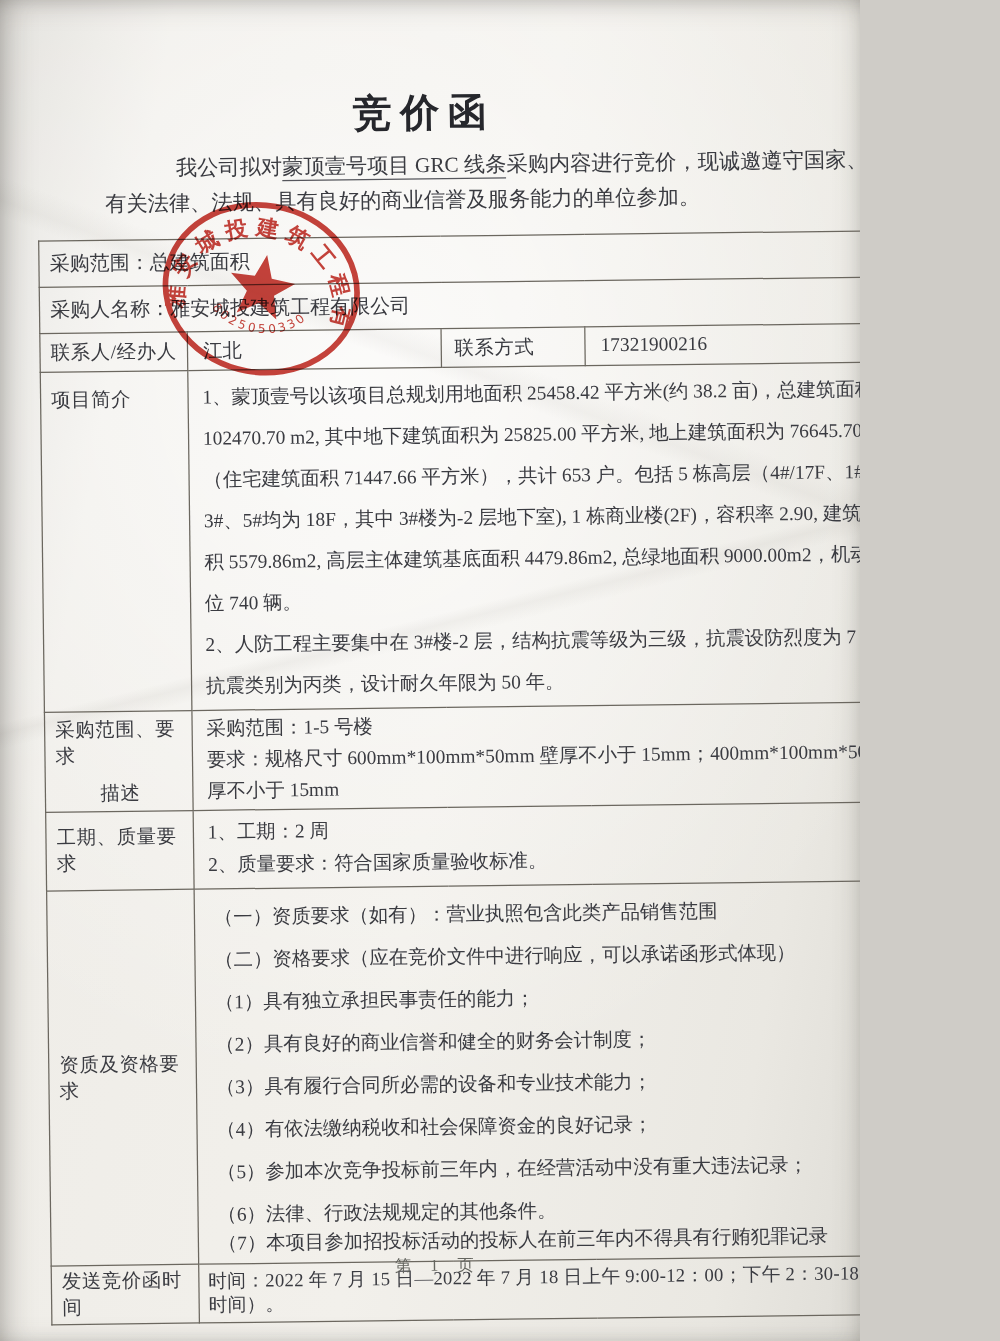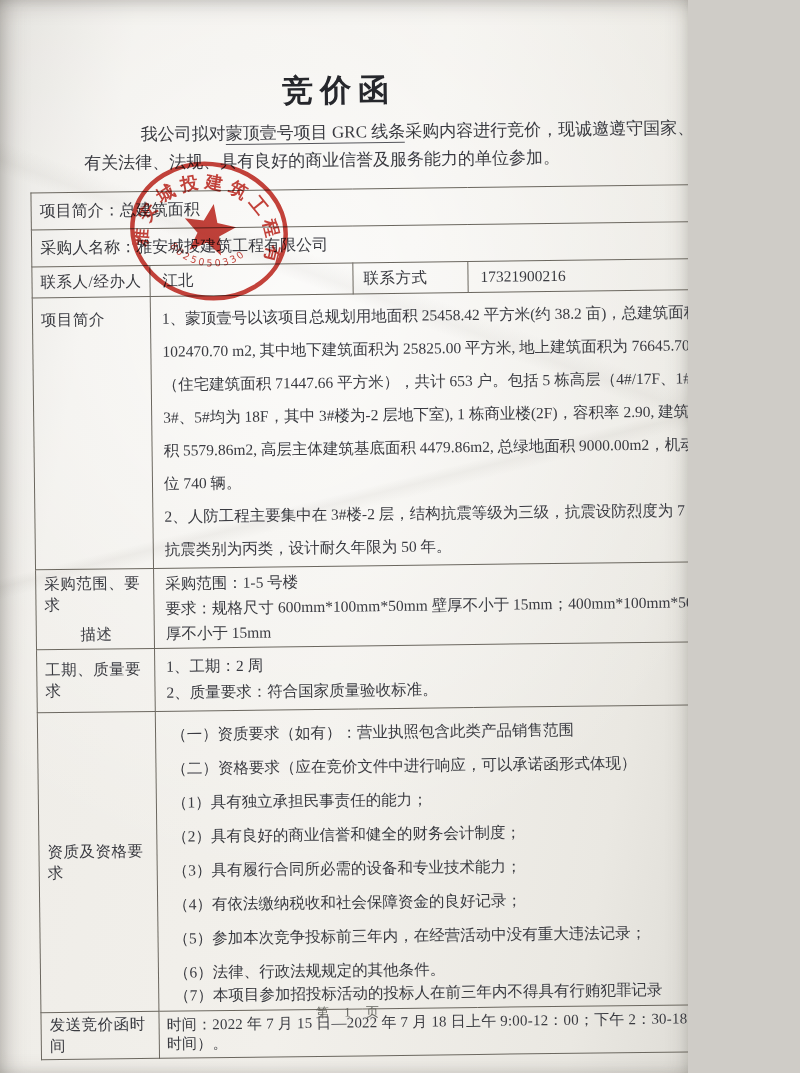--- a/index.html
+++ b/index.html
@@ -67,21 +67,21 @@
 
     <table class="doc">
       <colgroup>
           <col style="width:118px">
           <col style="width:203px">
           <col style="width:115px">
           <col style="width:298px">
         </colgroup>
       <tbody>
           <tr class="r1">
-        <td colspan="4"><span>项目简介：</span><span>总建筑面积</span></td>
+        <td colspan="4"><span>采购范围：</span><span>总建筑面积</span></td>
       </tr>
       <tr class="r2">
         <td colspan="4"><span>采购人名称：</span><span>雅安城投建筑工程有限公司</span></td>
       </tr>
       <tr class="r3">
         <td class="lab">联系人/经办人</td>
         <td class="val" style="padding-left:12px">江北</td>
         <td class="lab" style="padding-left:10px">联系方式</td>
         <td class="val" style="padding-left:12px">17321900216</td>
       </tr>

